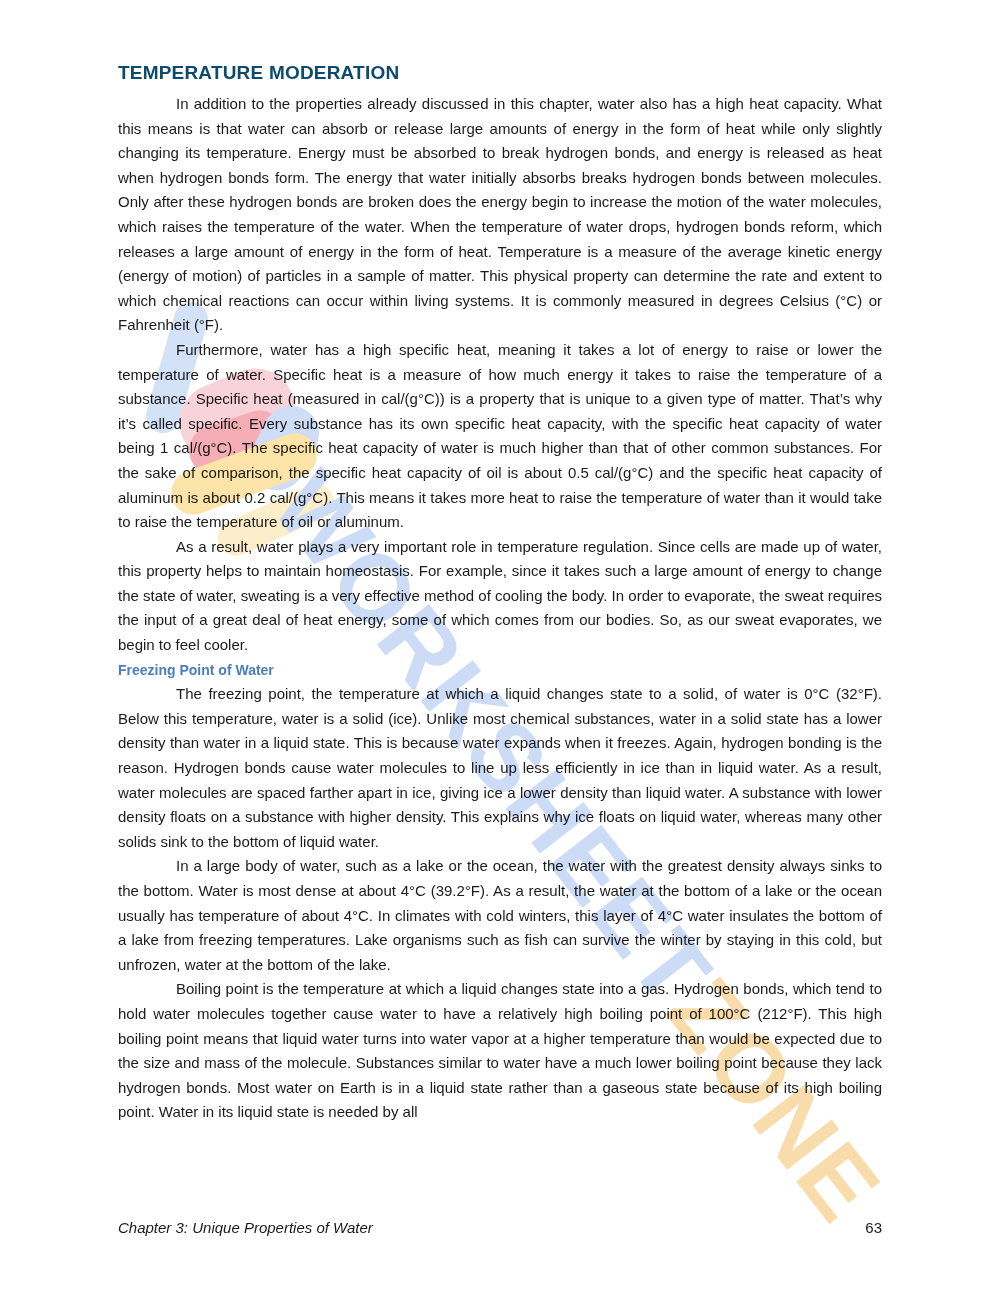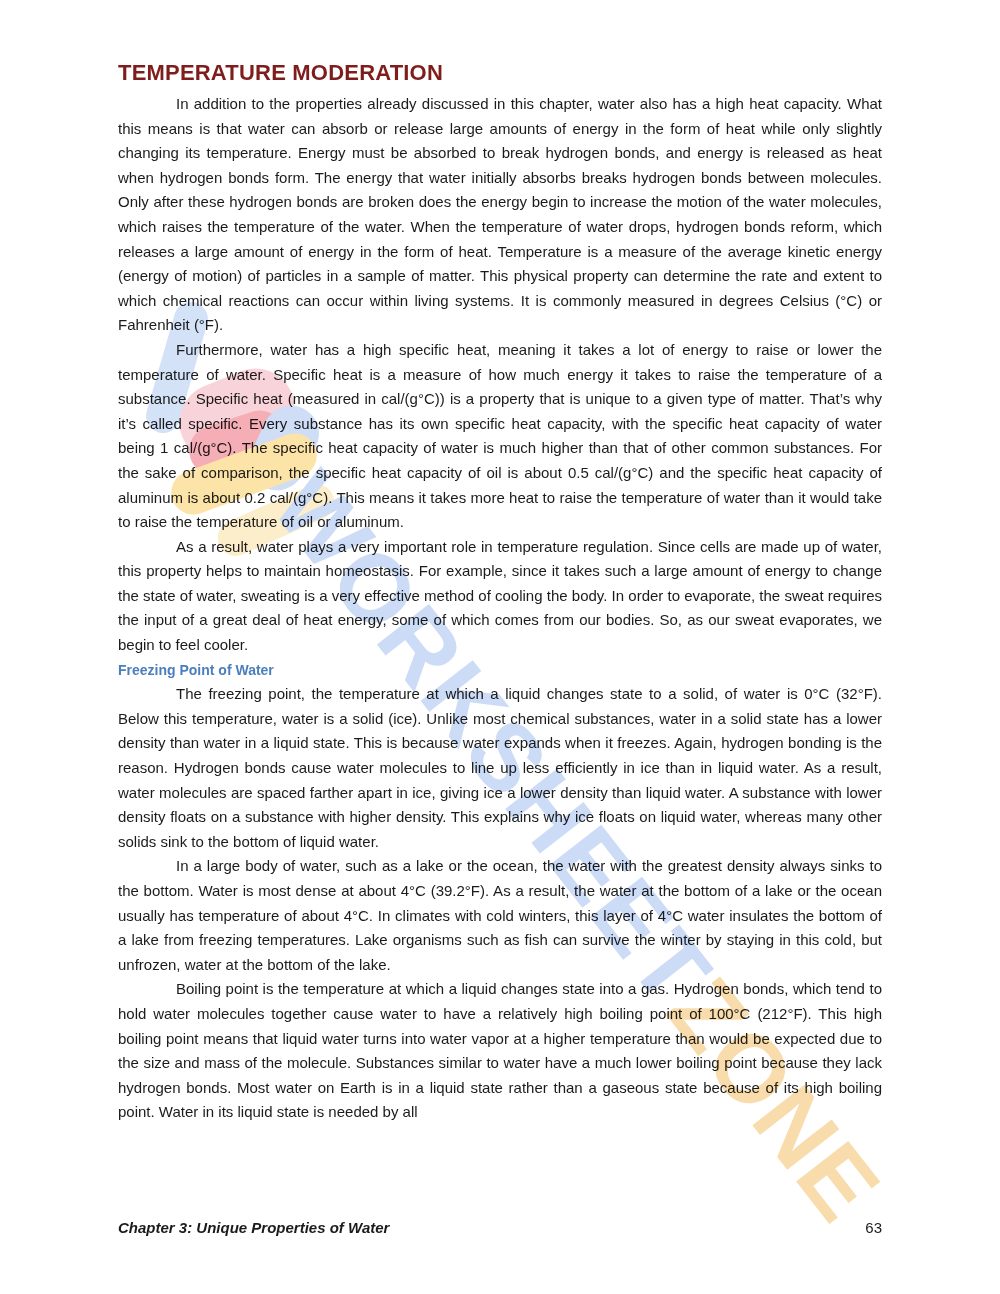--- a/index.html
+++ b/index.html
@@ -12,24 +12,24 @@
     color:#1b1b1b;
   }
   .content{
     position:absolute;
     left:118px;top:62px;
     width:764px;
     z-index:1;
   }
   h1.doc-heading{
     margin:0 0 9px 0;
-    font-size:22px;
+    font-size:19px;
     line-height:21px;
     font-weight:bold;
-    color:#7f1d1d;
+    color:#0c4a6e;
     letter-spacing:0.2px;
   }
   p.body-para{
     margin:0;
     font-size:15px;
     line-height:24.6px;
     text-align:justify;
     text-indent:58px;
   }
   h2.sub-heading{
@@ -41,21 +41,21 @@
   }
   .footer{
     position:absolute;
     left:118px;right:118px;top:1219px;
     display:flex;
     justify-content:space-between;
     align-items:baseline;
     font-size:15px;
     z-index:1;
   }
-  .footer .chapter{font-style:italic;font-weight:bold;}
+  .footer .chapter{font-style:italic;}
   .footer .pagenum{font-style:normal;text-align:right;}
   
   .watermark{
     position:absolute;inset:0;
     z-index:2;
     pointer-events:none;
     mix-blend-mode:multiply;
   }
   .wm-blob{position:absolute;}
   .wm-blue-bar{

